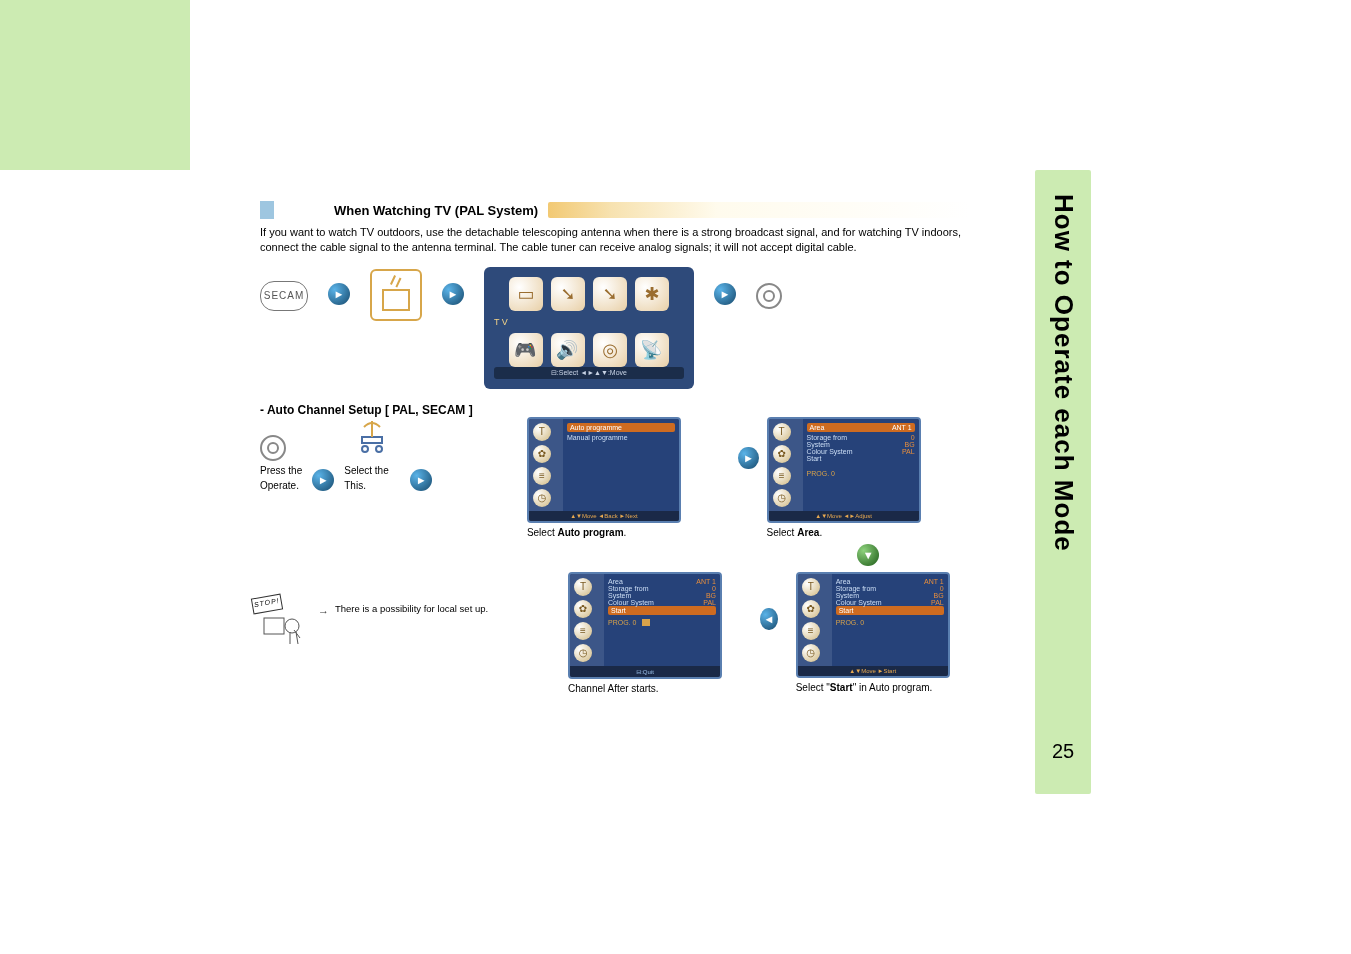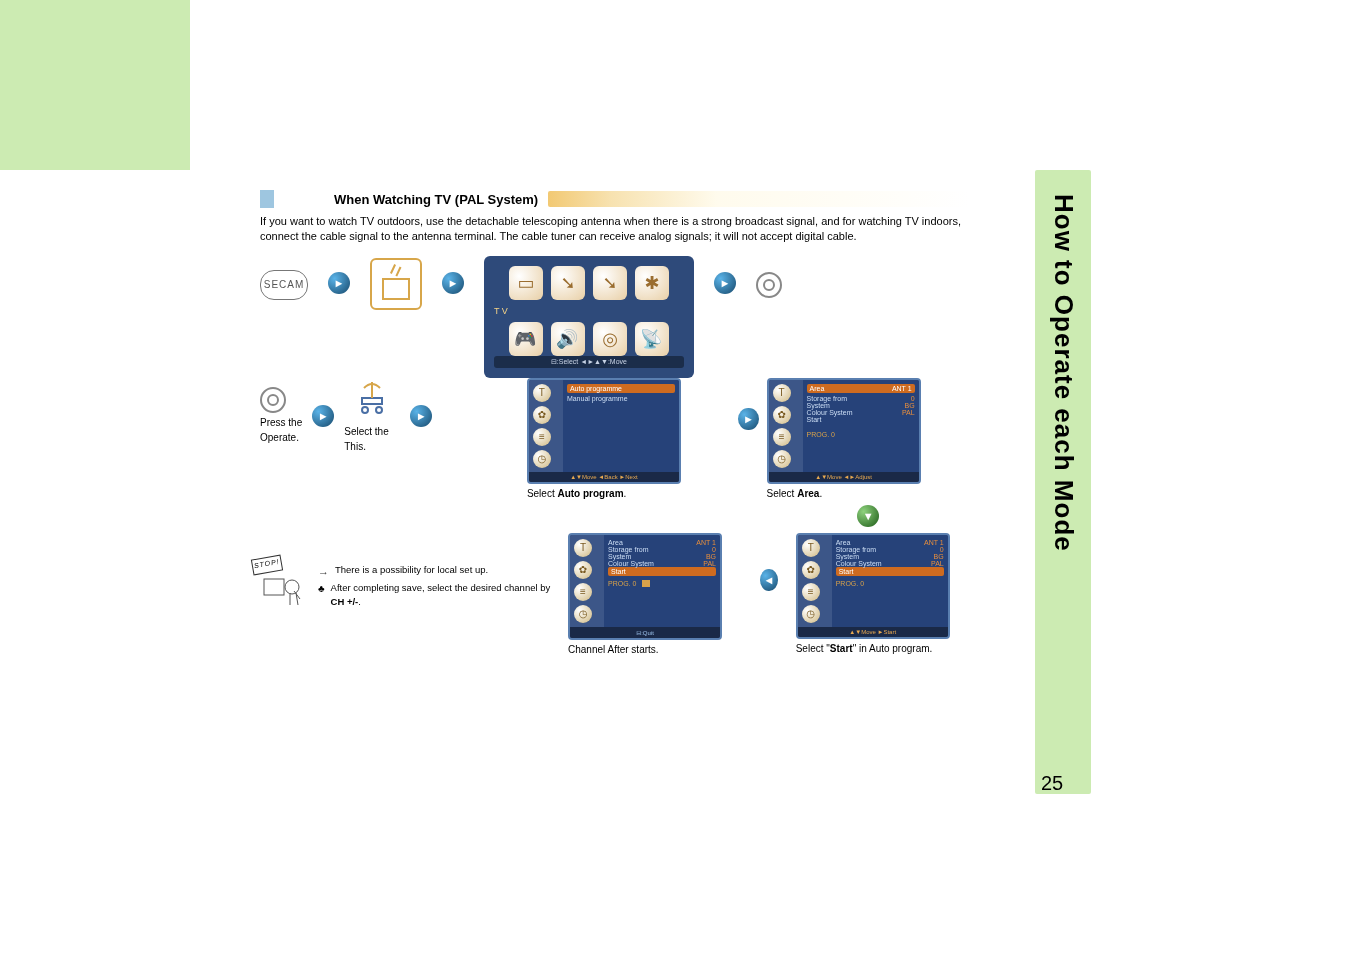--- a/index.html
+++ b/index.html
@@ -17,21 +17,21 @@
   position: absolute;
   top: 0;
   left: 0;
   width: 190px;
   height: 170px;
   background: #ccebb2;
 }
 .content-area {
   position: absolute;
   left: 260px;
-  top: 190px;
+  top: 201px;
   width: 710px;
 }
 .section-heading {
   display: flex;
   align-items: center;
   margin-bottom: 6px;
 }
 .blue-tab {
   width: 14px;
   height: 18px;
@@ -349,33 +349,34 @@
 .right-strip-text {
   writing-mode: vertical-rl;
   font-weight: bold;
   font-size: 26px;
   color: #000;
   letter-spacing: 1px;
 }
 .page-num {
   position: absolute;
   right: 266px;
-  top: 772px;
+  top: 740px;
   font-size: 20px;
   color: #000;
   width: 44px;
+  text-align: center;
 }
 .row2 {
   display: flex;
   gap: 18px;
   margin-top: 6px;
 }
 .left-pair {
   display: flex;
-  align-items: center;
+  align-items: flex-end;
   gap: 10px;
 }
 .prog-txt { font-size: 7px; color: #9ab; }
 .colval { color: #e98f3c; }
 </style>
 </head>
 <body>
 
 <div class="page">
   <div class="top-bar"></div>
@@ -415,20 +416,21 @@
           <div class="menu-icon">◎</div>
           <div class="menu-icon">📡</div>
         </div>
         <div class="menu-footer">⊟:Select  ◄►▲▼:Move</div>
       </div>
 
       <div class="arrow-circle fwd"></div>
       <div class="target-circle"></div>
     </div>
 
+    <div class="sub-heading">- Auto Channel Setup [ PAL, SECAM ]</div>
 
     <div class="auto-row">
       <div class="left-pair" style="width:280px;">
         <div style="text-align:left;">
           <div class="target-circle" style="margin-top:0;"></div>
           <div class="step-label">Press the</div>
           <div class="step-label">Operate.</div>
         </div>
         <div class="arrow-circle fwd" style="margin-top:2px;"></div>
         <div style="text-align:left;">
@@ -521,26 +523,20 @@
               <rect x="2" y="6" width="20" height="16" fill="none" stroke="#555" stroke-width="1"></rect>
               <circle cx="30" cy="14" r="7" fill="none" stroke="#555" stroke-width="1"></circle>
               <path d="M32 18 L38 26 M28 20 L28 32 M34 20 L36 32" fill="none" stroke="#555" stroke-width="1"></path>
             </svg>
           </div>
           <div class="note-lines">
             <div class="note-line">
                 <span class="arrw"></span>
               <span>There is a possibility for local set up.</span>
             </div>
-            <div class="note-line">
-                <span class="club"></span>
-              <div>
-                <span>After completing save, select the desired channel by </span><b>CH +/-</b><span>.</span>
-              </div>
-            </div>
           </div>
         </div>
       </div>
 
       <div class="auto-col">
         <div class="osd-panel">
           <div class="osd-side">
             <div class="osd-icons-col">
               <div class="osd-mini-icon">T</div>
               <div class="osd-mini-icon">✿</div>

